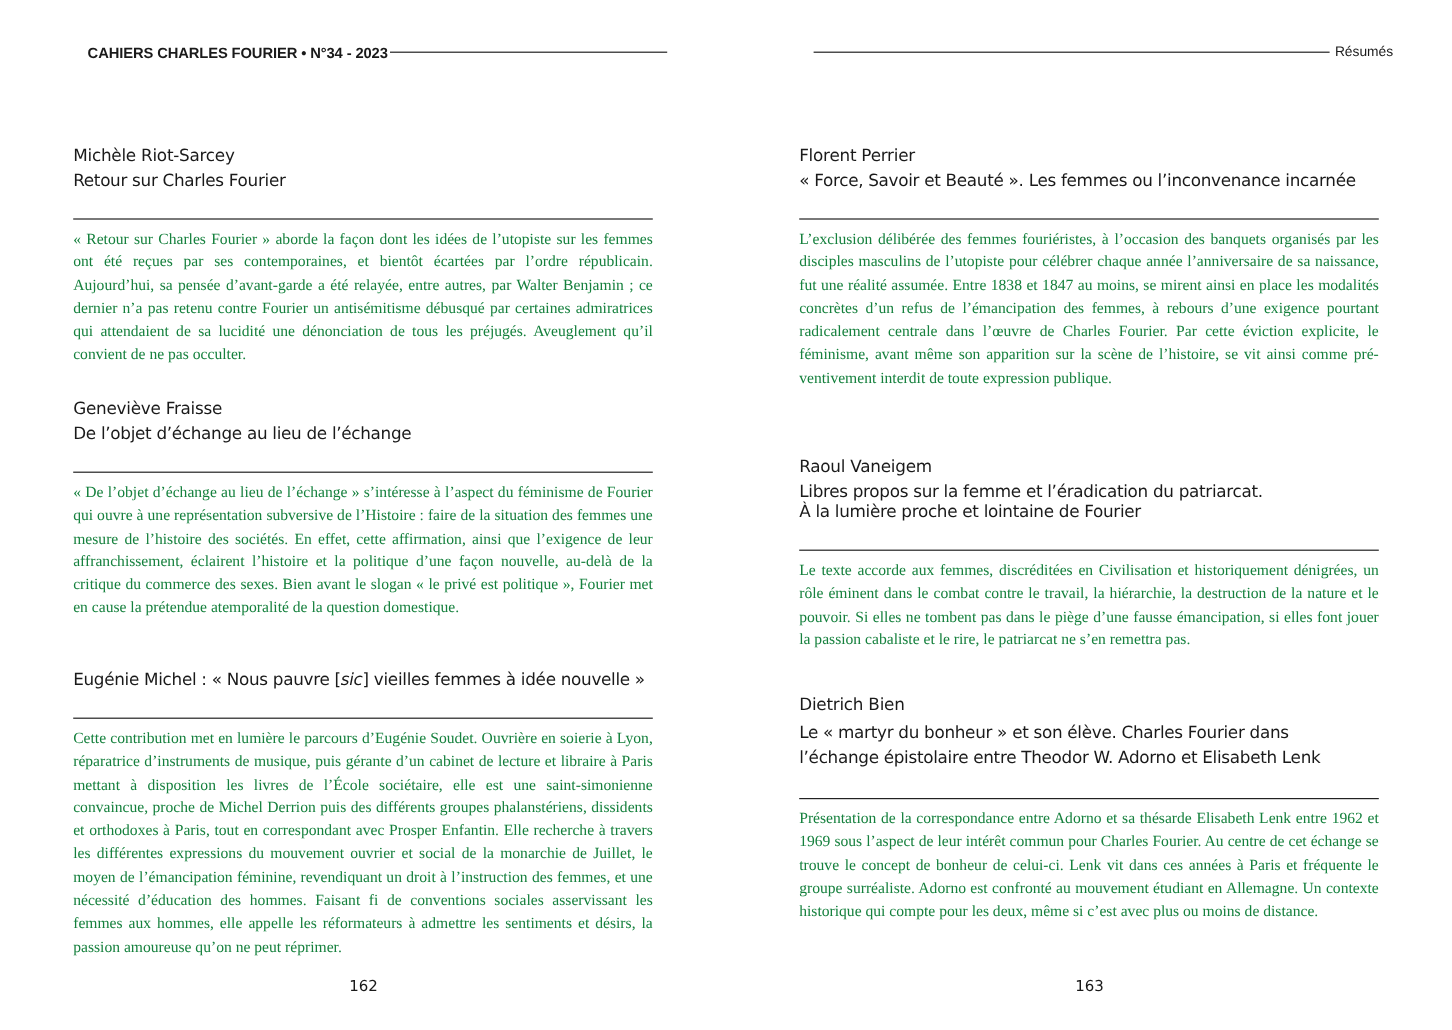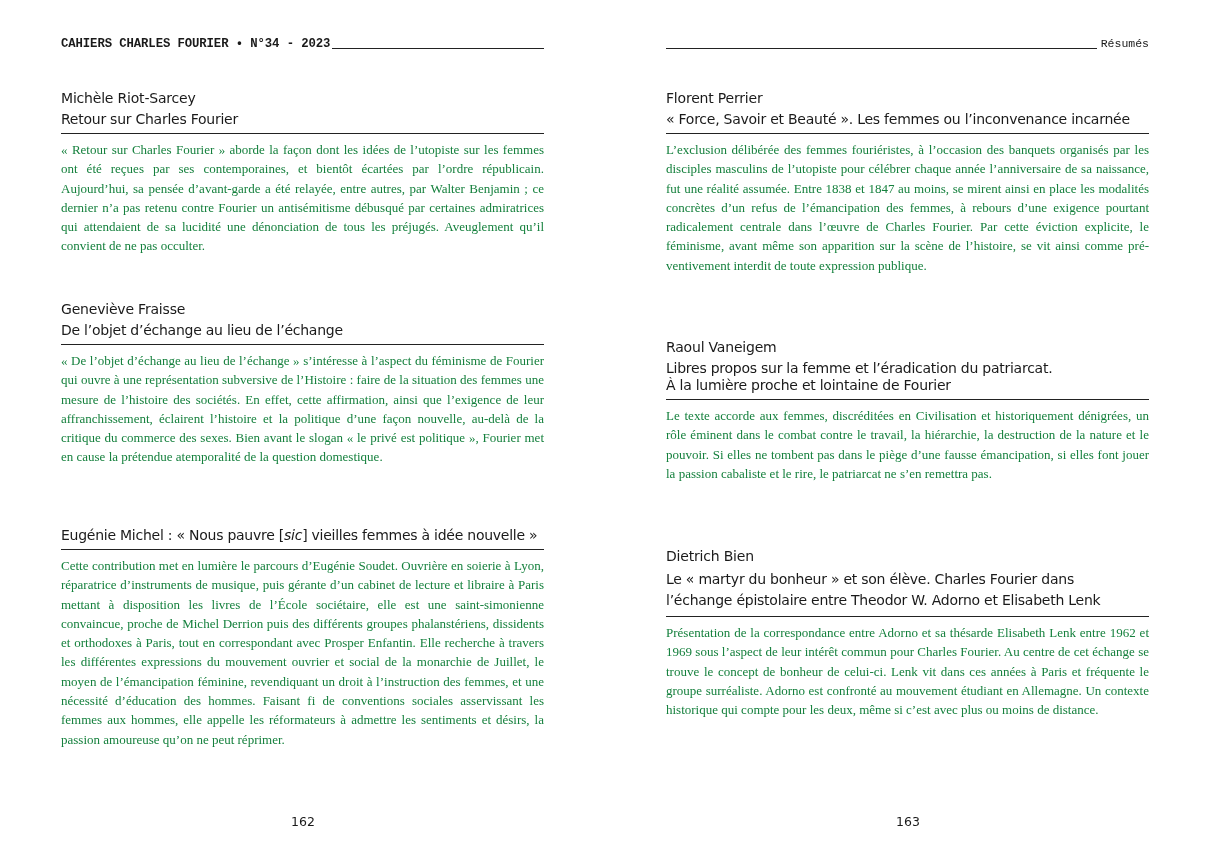--- a/index.html
+++ b/index.html
@@ -1,30 +1,30 @@
 <!DOCTYPE html>
 <html><head>
 <meta charset="utf-8">
 <style>
   html, body { margin:0; padding:0; background:#ffffff; }
   body { width:1210px; height:858px; position:relative; overflow:hidden; color:#1a1a1a; }
   .page { position:absolute; top:0; width:483px; height:858px; }
   .page.left { left:61px; }
   .page.right { left:666px; }
-  .running-head { position:absolute; top:37px; left:0; width:483px; display:flex; align-items:flex-end;
-    font-family:Liberation Mono, monospace; font-size:12.3px; line-height:14px; }
+  .running-head { position:absolute; top:37px; left:12px; width:483px; display:flex; align-items:center;
+    font-family:Liberation Sans, sans-serif; font-size:12.3px; line-height:14px; }
   .running-head .rh-text { white-space:nowrap; }
   .left .running-head .rh-text { font-weight:bold; letter-spacing:-0.1px; }
   .right .running-head .rh-text { font-size:11.5px; }
   .running-head .rh-rule { flex:1; border-bottom:1px solid #222; height:0; margin-bottom:2px; }
   .left .running-head .rh-rule { margin-left:2px; }
   .right .running-head .rh-rule { margin-right:4px; }
-  .article { position:absolute; left:0; width:483px; }
+  .article { position:absolute; left:0; width:483px;margin-top:32px; }
   .author { font-family:"DejaVu Sans", sans-serif; font-size:14px; line-height:20px; font-weight:500; letter-spacing:-0.2px; height:23px; }
-  .title { font-family:"DejaVu Sans", sans-serif; font-size:14px; line-height:17px; letter-spacing:-0.25px; padding-bottom:5px; border-bottom:1px solid #222; }
+  .title { font-family:"DejaVu Sans", sans-serif; font-size:14px; line-height:17px; letter-spacing:-0.25px; padding-bottom:22px; border-bottom:1px solid #222; }
   .title i { font-style:italic; }
   .abstract { font-family:"Liberation Serif", serif; font-size:13px; line-height:19.3px; text-align:justify; margin-top:6px; color:#15803d; hyphens:manual; }
   .folio { position:absolute; top:814px; font-family:"DejaVu Sans", sans-serif; font-size:12.5px; }
   .left .folio { left:230px; }
   .right .folio { left:230px; }
 </style>
 </head>
 <body>
 
 <div class="page left">
@@ -58,21 +58,21 @@
     <span class="rh-rule"></span>
     <span class="rh-text">Résumés</span>
   </div>
 
   <div class="article" style="top:88px;">
     <div class="author">Florent Perrier</div>
     <div class="title">« Force, Savoir et Beauté ». Les femmes ou l’inconvenance incarnée</div>
     <div class="abstract">L’exclusion délibérée des femmes fouriéristes, à l’occasion des banquets orga­nisés par les disciples masculins de l’utopiste pour célébrer chaque année l’an­niversaire de sa naissance, fut une réalité assumée. Entre 1838 et 1847 au moins, se mirent ainsi en place les modalités concrètes d’un refus de l’émanci­pation des femmes, à rebours d’une exigence pourtant radicalement centrale dans l’œuvre de Charles Fourier. Par cette éviction explicite, le féminisme, avant même son apparition sur la scène de l’histoire, se vit ainsi comme pré­ventivement interdit de toute expression publique.</div>
   </div>
 
-  <div class="article" style="top:337px;">
+  <div class="article" style="top:347px;">
     <div class="author">Raoul Vaneigem</div>
     <div class="title">
         <div>Libres propos sur la femme et l’éradication du patriarcat.</div>
         <div>À la lumière proche et lointaine de Fourier</div>
       </div>
     <div class="abstract">Le texte accorde aux femmes, discréditées en Civilisation et historiquement dénigrées, un rôle éminent dans le combat contre le travail, la hiérarchie, la destruction de la nature et le pouvoir. Si elles ne tombent pas dans le piège d’une fausse émancipation, si elles font jouer la passion cabaliste et le rire, le patriarcat ne s’en remettra pas.</div>
   </div>
 
   <div class="article" style="top:546px;">
     <div class="author">Dietrich Bien</div>

